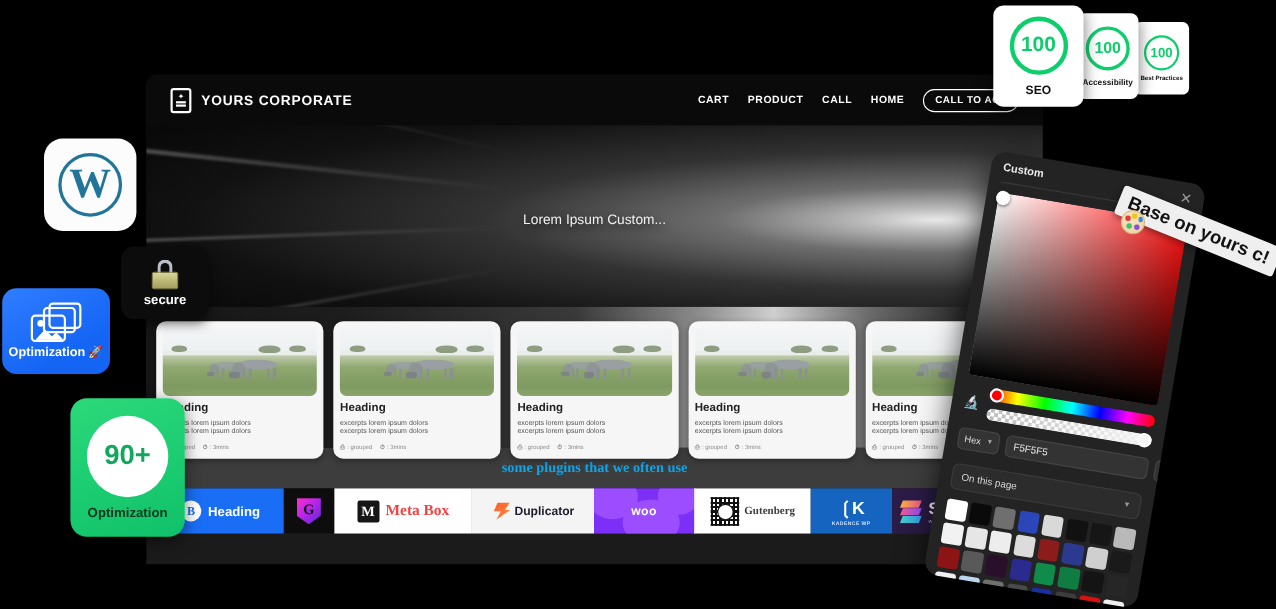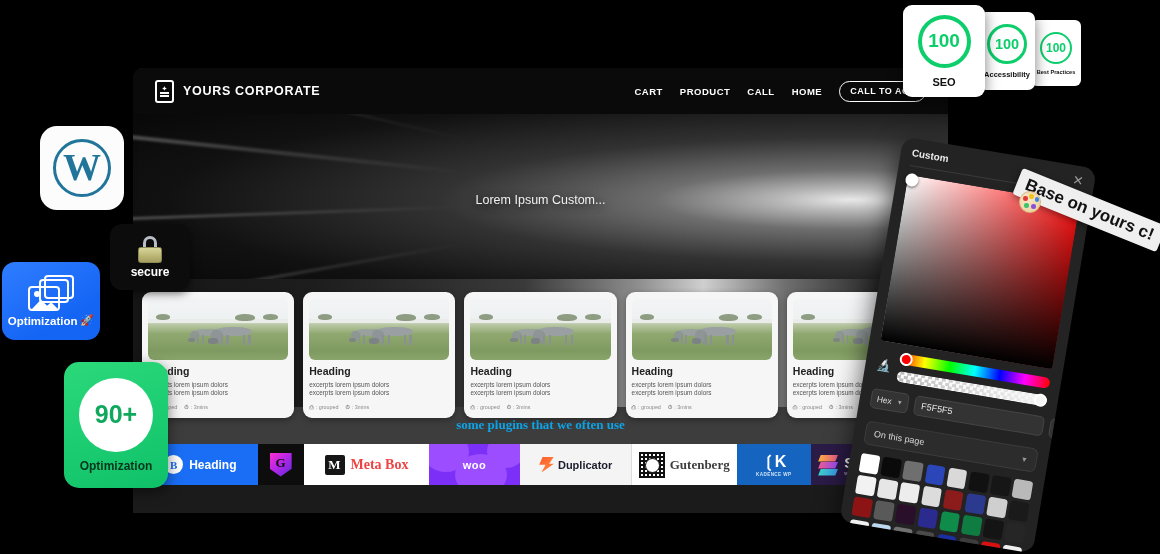--- a/index.html
+++ b/index.html
@@ -214,21 +214,21 @@
     background-image:
       repeating-linear-gradient(0deg,#111 0 2px,transparent 2px 4px),
       repeating-linear-gradient(90deg,#111 0 2px,transparent 2px 4px);
     position: relative;
   }
   .pl-gutenberg .gb-qr::after {
     content:""; position:absolute; left:25%; top:25%;
     width:50%; height:50%; background:#fff; border-radius:50%;
     border: 1.2px solid #111;
   }
-  .pl-gutenberg .lbl { color:#3d3d3d; font-size: 13px; font-family:"Liberation Serif",serif;}
+  .pl-gutenberg .lbl { color:#3d3d3d; font-size: 10px; font-family:"Liberation Serif",serif;}
 
   .pl-kadence { flex: 1.0; background: #1565c0; flex-direction: column; gap: 1px;}
   .pl-kadence .kd-mark {
     color:#fff; font-size: 16px; font-weight: bold; letter-spacing:-1px;
   }
   .pl-kadence .lbl { color:#cfe2f7; font-size: 4.6px; letter-spacing:.4px;}
 
   .pl-stackable { flex: 1.72; background: #2b1b47; gap: 6px; }
   .pl-stackable .st-ico { width: 20px; height: 20px; position: relative; }
   .pl-stackable .st-ico i {
@@ -756,29 +756,29 @@
       <div class="gp-g">
           <span>G</span>
         </div>
     </div>
     <div class="plugin-logo pl-metabox">
       <div class="mb-sq">
           <span>M</span>
         </div>
       <div class="lbl">Meta Box</div>
     </div>
+    <div class="plugin-logo pl-dup">
+      <div class="dup-ico"></div>
+      <div class="lbl">Duplicator</div>
+    </div>
     <div class="plugin-logo pl-woo">
       <i class="blob b1"></i>
         <i class="blob b2"></i>
         <i class="blob b3"></i>
       <div class="lbl">woo</div>
-    </div>
-    <div class="plugin-logo pl-dup">
-      <div class="dup-ico"></div>
-      <div class="lbl">Duplicator</div>
     </div>
     <div class="plugin-logo pl-gutenberg">
       <div class="gb-qr"></div>
       <div class="lbl">Gutenberg</div>
     </div>
     <div class="plugin-logo pl-kadence">
       <div class="kd-mark">❲K</div>
       <div class="lbl">KADENCE WP</div>
     </div>
     <div class="plugin-logo pl-stackable">

